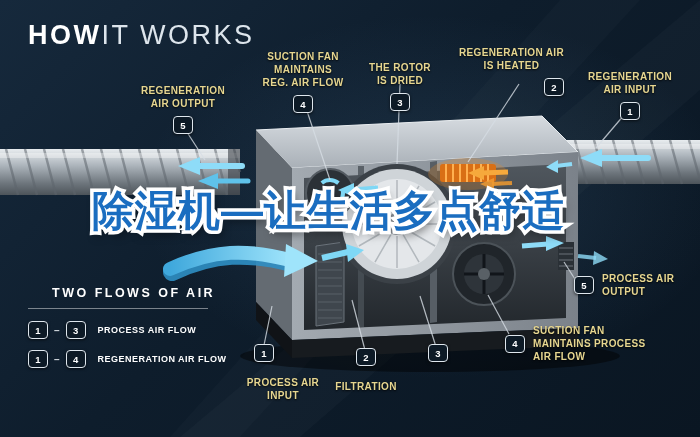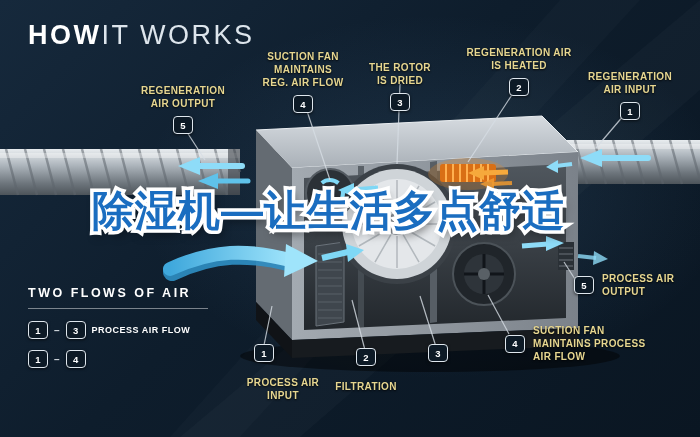--- a/index.html
+++ b/index.html
@@ -29,25 +29,25 @@
   .badge{
     width:18px;height:16px;flex:0 0 auto;border:1.6px solid #dfe7ee;border-radius:4px;
     background:#0d1a26;color:#ffffff;font-size:9.5px;font-weight:700;
     display:flex;align-items:center;justify-content:center;
     box-shadow:0 1px 3px rgba(0,0,0,.6);
   }
   .gap14{gap:14px;}
 
   
   .legend{position:absolute;left:28px;top:286px;width:200px;z-index:4;}
-  .legend-title{font-size:12.5px;font-weight:600;letter-spacing:2.5px;color:#ffffff;}
+  .legend-title{font-size:12.5px;font-weight:600;letter-spacing:2.5px;color:#ffffff;margin-left:24px;}
   .legend-divider{height:1px;background:rgba(255,255,255,.45);margin:8px 0 12px;width:180px;}
   .legend-row{display:flex;align-items:center;gap:6px;margin-bottom:11px;}
   .legend-row .dash{color:#cfd6dc;font-size:10px;font-weight:700;}
-  .legend-row .legend-label{font-size:9px;font-weight:700;letter-spacing:.5px;color:#ffffff;}
+  .legend-row .legend-label{font-size:9px;font-weight:700;letter-spacing:.5px;color:#ffffff;margin-left:6px;}
 
   
   .cn-overlay{position:absolute;left:92px;top:183px;width:540px;height:58px;z-index:6;white-space:nowrap;}
   .cn-overlay span{position:absolute;left:0;top:0;font-size:42px;font-weight:700;letter-spacing:1px;
     font-family:"Liberation Sans", sans-serif;}
   .cn-outline{color:#1a6dc0;-webkit-text-stroke:7px #ffffff;text-shadow:3px 5px 8px rgba(0,0,0,.55);}
   .cn-fill{color:#1a6dc0;}
 </style>
 </head>
 <body>
@@ -207,21 +207,21 @@
     <div class="label">SUCTION FAN
 MAINTAINS
 REG. AIR FLOW</div>
     <div class="badge">4</div>
   </div>
   <div class="callout" style="left:352px;top:61px;width:96px;">
     <div class="label">THE ROTOR
 IS DRIED</div>
     <div class="badge">3</div>
   </div>
-  <div class="callout" style="left:458px;top:46px;width:122px;">
+  <div class="callout" style="left:442px;top:46px;width:122px;align-items:flex-end;">
     <div class="label">REGENERATION AIR
 IS HEATED</div>
     <div class="badge">2</div>
   </div>
   <div class="callout" style="left:572px;top:70px;width:116px;">
     <div class="label">REGENERATION
 AIR INPUT</div>
     <div class="badge">1</div>
   </div>
 
@@ -256,20 +256,21 @@
     <div class="legend-row">
       <div class="badge">1</div>
       <span class="dash">–</span>
       <div class="badge">3</div>
       <span class="legend-label">PROCESS AIR FLOW</span>
     </div>
     <div class="legend-row">
       <div class="badge">1</div>
       <span class="dash">–</span>
       <div class="badge">4</div>
+      <span class="legend-label">REGENERATION AIR FLOW</span>
     </div>
   </div>
 
   <div class="cn-overlay">
     <span class="cn-outline">除湿机—让生活多点舒适</span>
     <span class="cn-fill">除湿机—让生活多点舒适</span>
   </div>
 
 </div>
 

